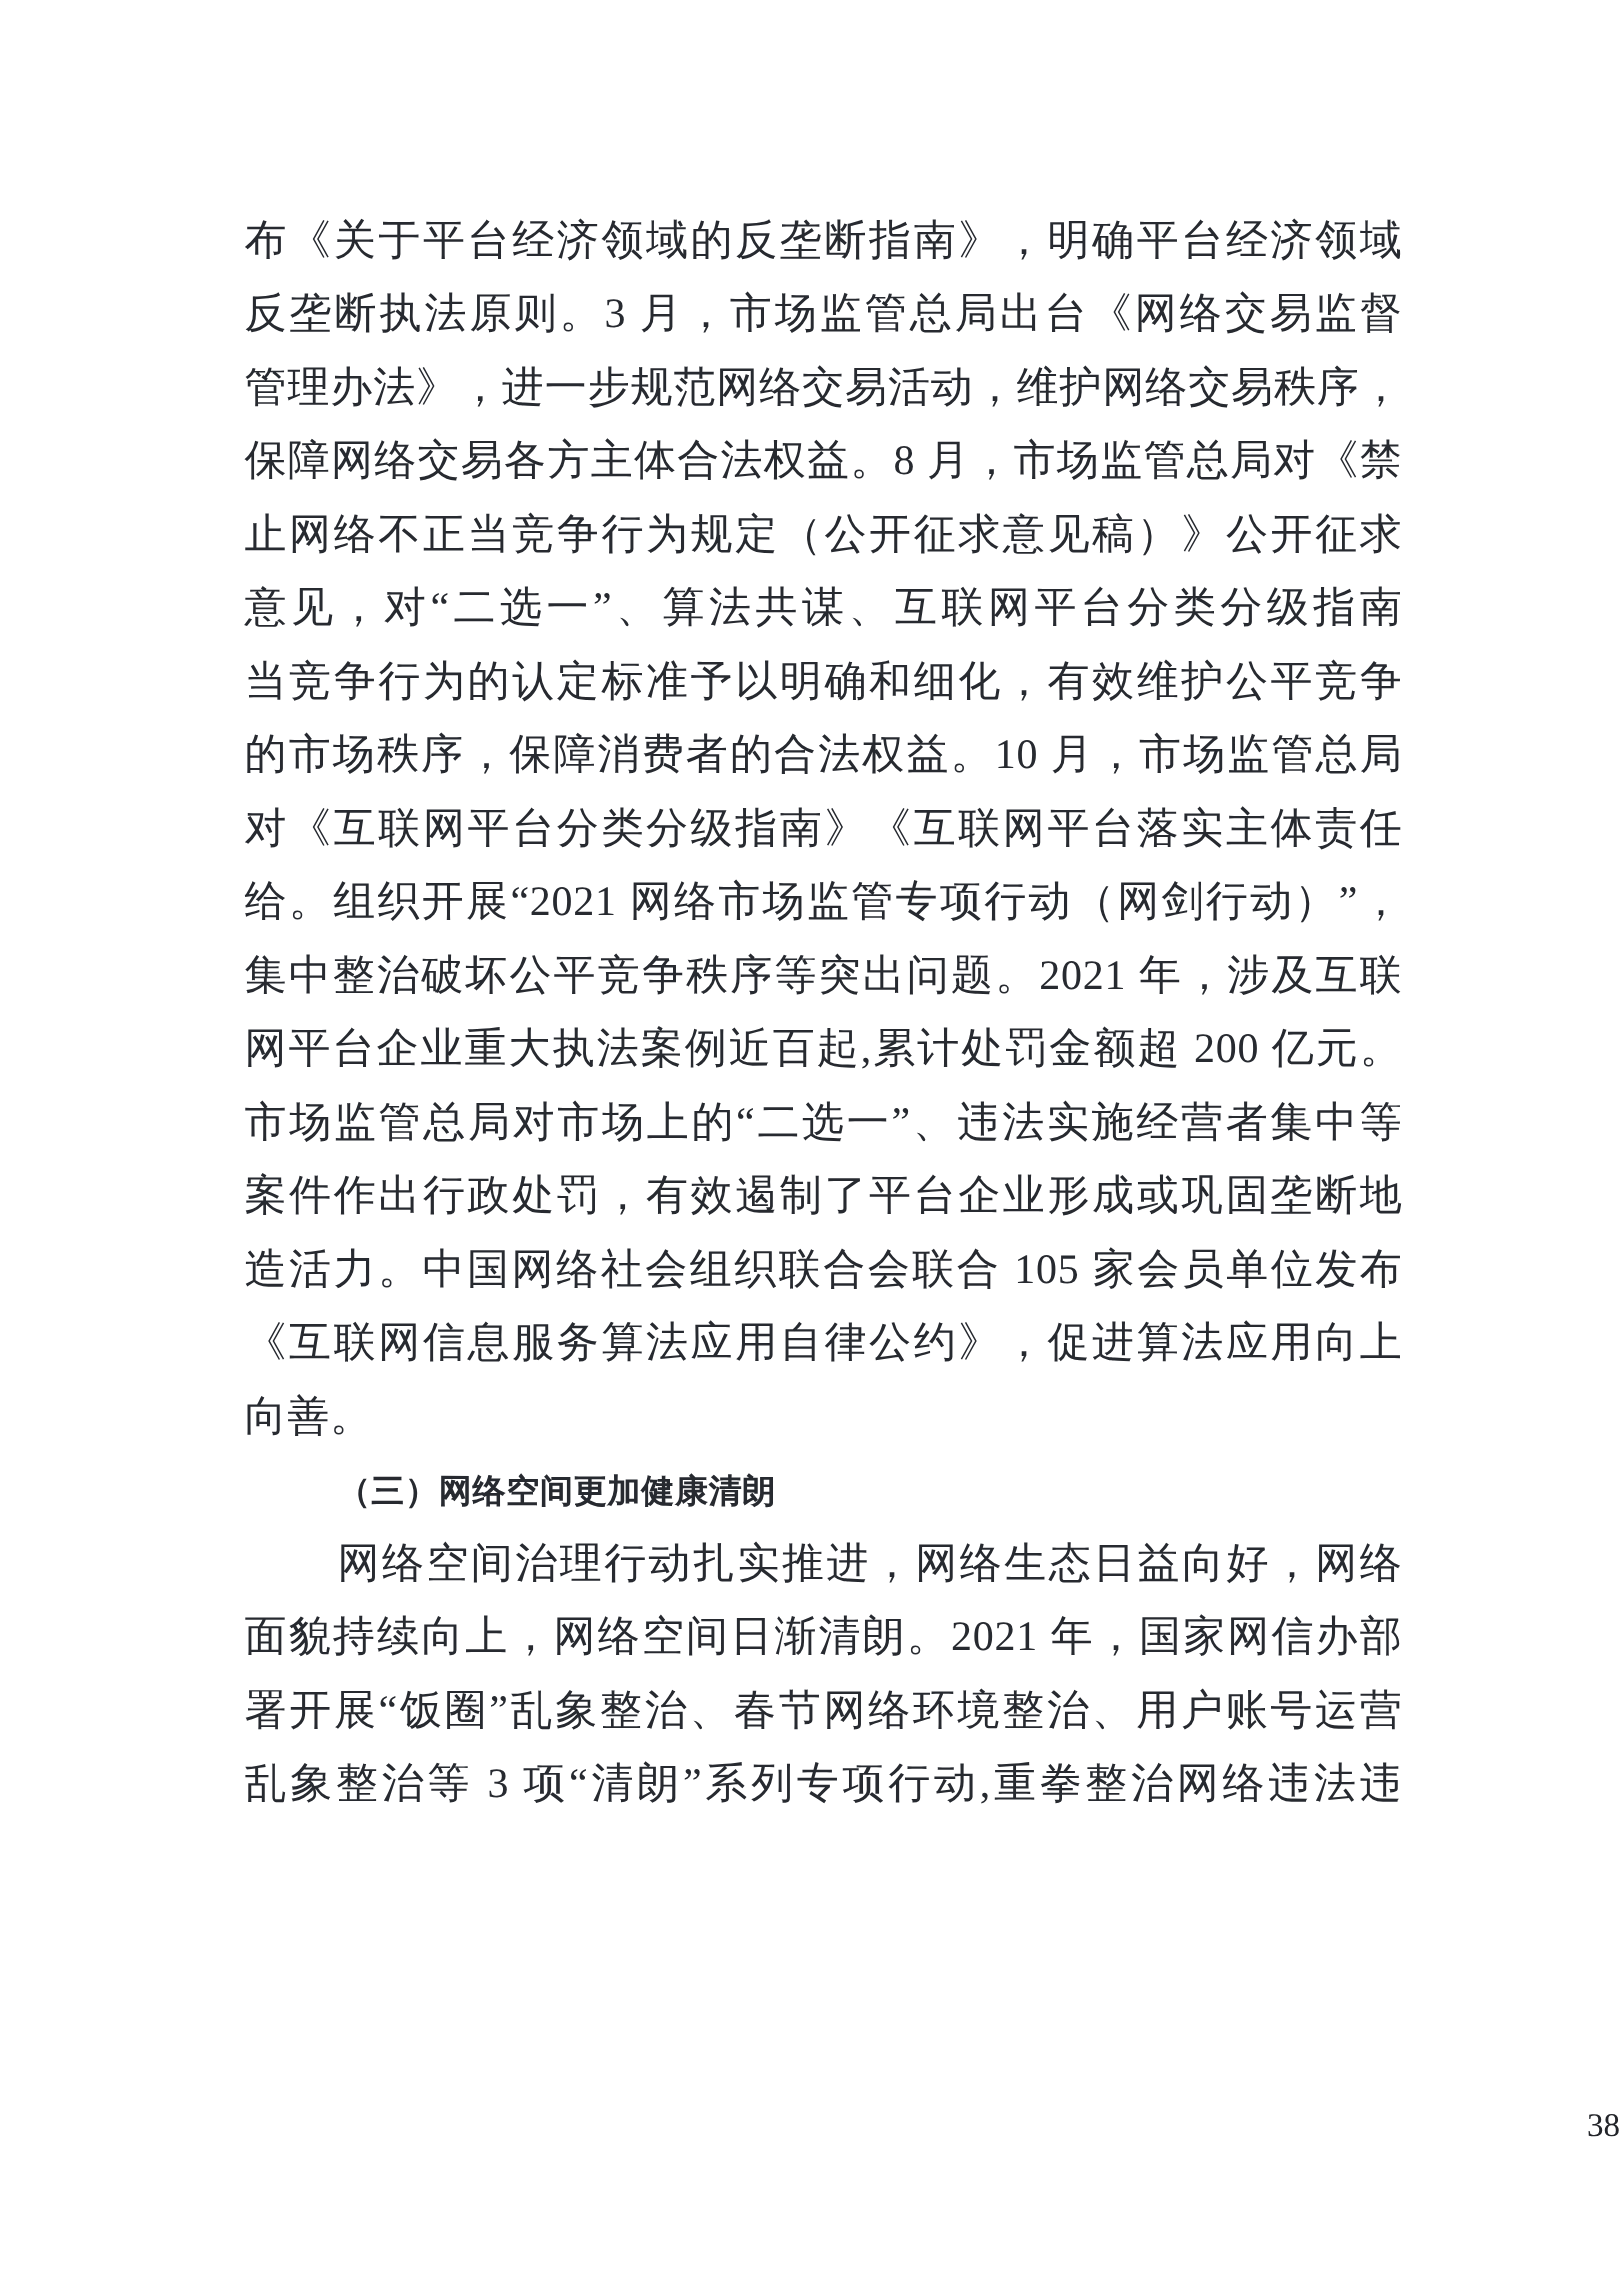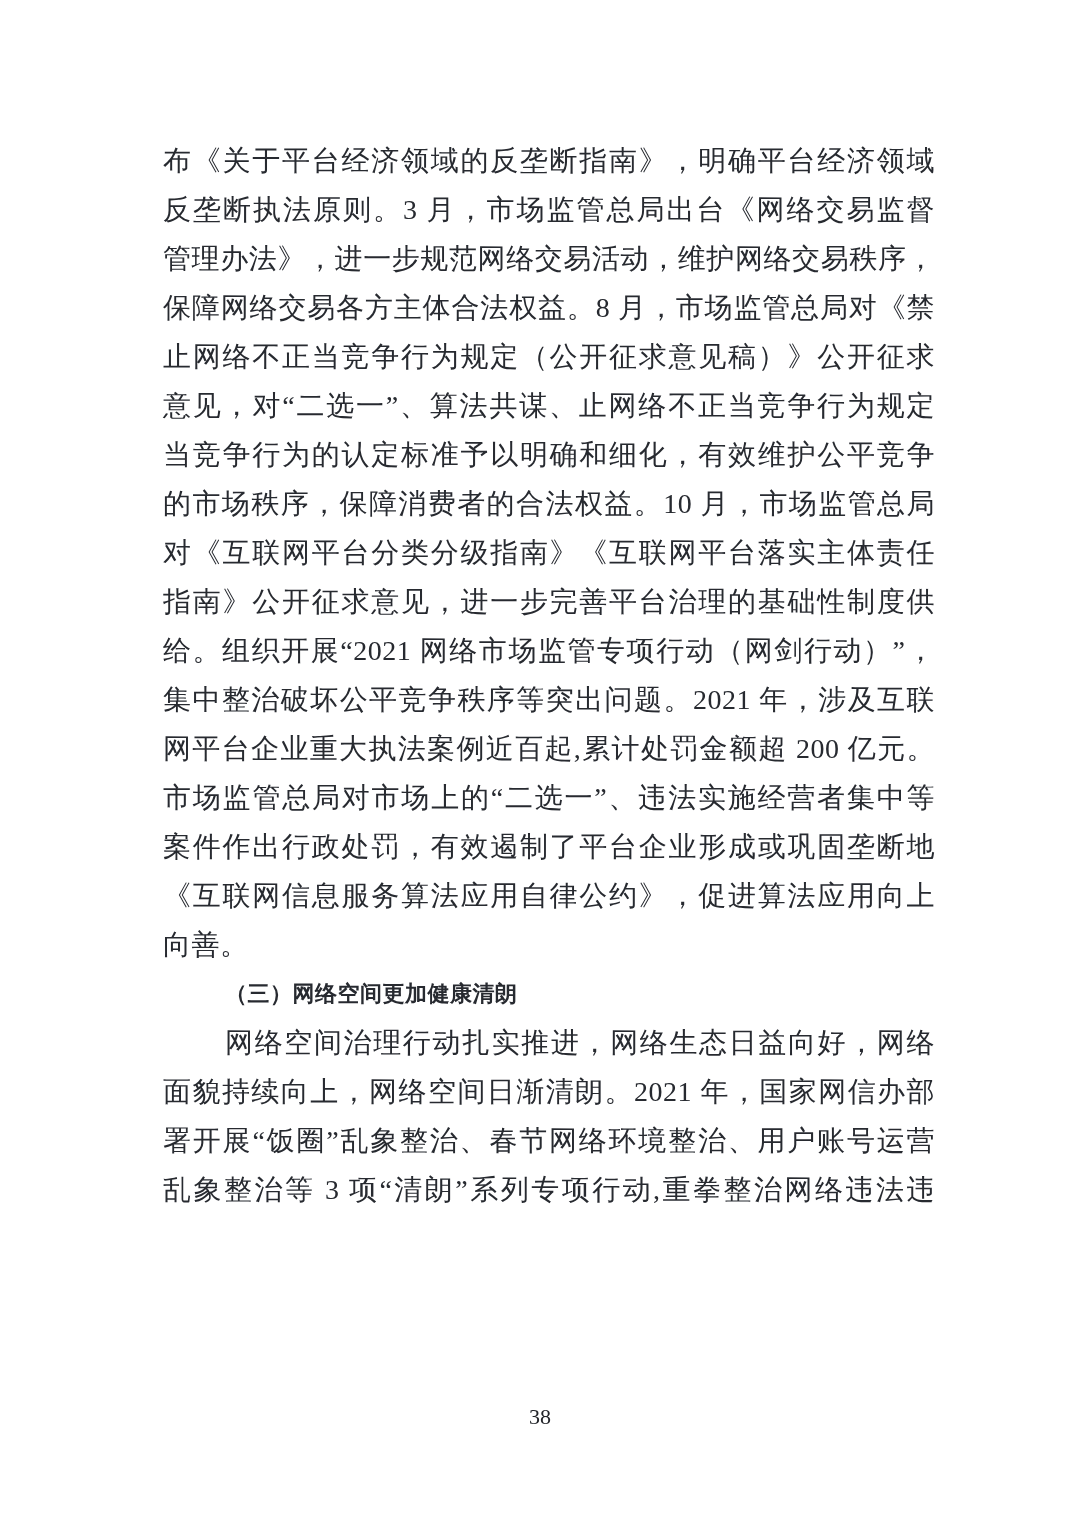--- a/index.html
+++ b/index.html
@@ -45,48 +45,48 @@
   }
   .heading {
     font-weight: bold;
     font-size: 22px;
   }
   .page-number {
     position: absolute;
     left: 0;
     top: 1402px;
     width: 1080px;
-    text-align: center;
+    text-align: right;
     font-size: 22px;
     line-height: 30px;
     color: #23252a;
   }
 </style>
 </head>
 <body>
 
 <div class="page">
   <div class="text-block">
 
     <div>
         <div class="line">布《关于平台经济领域的反垄断指南》，明确平台经济领域</div>
         <div class="line">反垄断执法原则。3 月，市场监管总局出台《网络交易监督</div>
         <div class="line">管理办法》，进一步规范网络交易活动，维护网络交易秩序，</div>
         <div class="line">保障网络交易各方主体合法权益。8 月，市场监管总局对《禁</div>
         <div class="line">止网络不正当竞争行为规定（公开征求意见稿）》公开征求</div>
-        <div class="line">意见，对“二选一”、算法共谋、止网络不正当竞争行为规定</div>
+        <div class="line">意见，对“二选一”、算法共谋、互联网平台分类分级指南</div>
         <div class="line">当竞争行为的认定标准予以明确和细化，有效维护公平竞争</div>
         <div class="line">的市场秩序，保障消费者的合法权益。10 月，市场监管总局</div>
         <div class="line">对《互联网平台分类分级指南》《互联网平台落实主体责任</div>
-        <div class="line">指南》公开征求意见，进一步完善平台治理的基础性制度供</div>
         <div class="line">给。组织开展“2021 网络市场监管专项行动（网剑行动）”，</div>
         <div class="line">集中整治破坏公平竞争秩序等突出问题。2021 年，涉及互联</div>
         <div class="line">网平台企业重大执法案例近百起,累计处罚金额超 200 亿元。</div>
         <div class="line">市场监管总局对市场上的“二选一”、违法实施经营者集中等</div>
         <div class="line">案件作出行政处罚，有效遏制了平台企业形成或巩固垄断地</div>
+        <div class="line">造活力。中国网络社会组织联合会联合 105 家会员单位发布</div>
         <div class="line">《互联网信息服务算法应用自律公约》，促进算法应用向上</div>
         <div class="line flush">向善。</div>
       </div>
 
     <div class="line flush indent heading">（三）网络空间更加健康清朗</div>
 
     <div>
         <div class="line indent">网络空间治理行动扎实推进，网络生态日益向好，网络</div>
         <div class="line">面貌持续向上，网络空间日渐清朗。2021 年，国家网信办部</div>
         <div class="line">署开展“饭圈”乱象整治、春节网络环境整治、用户账号运营</div>

